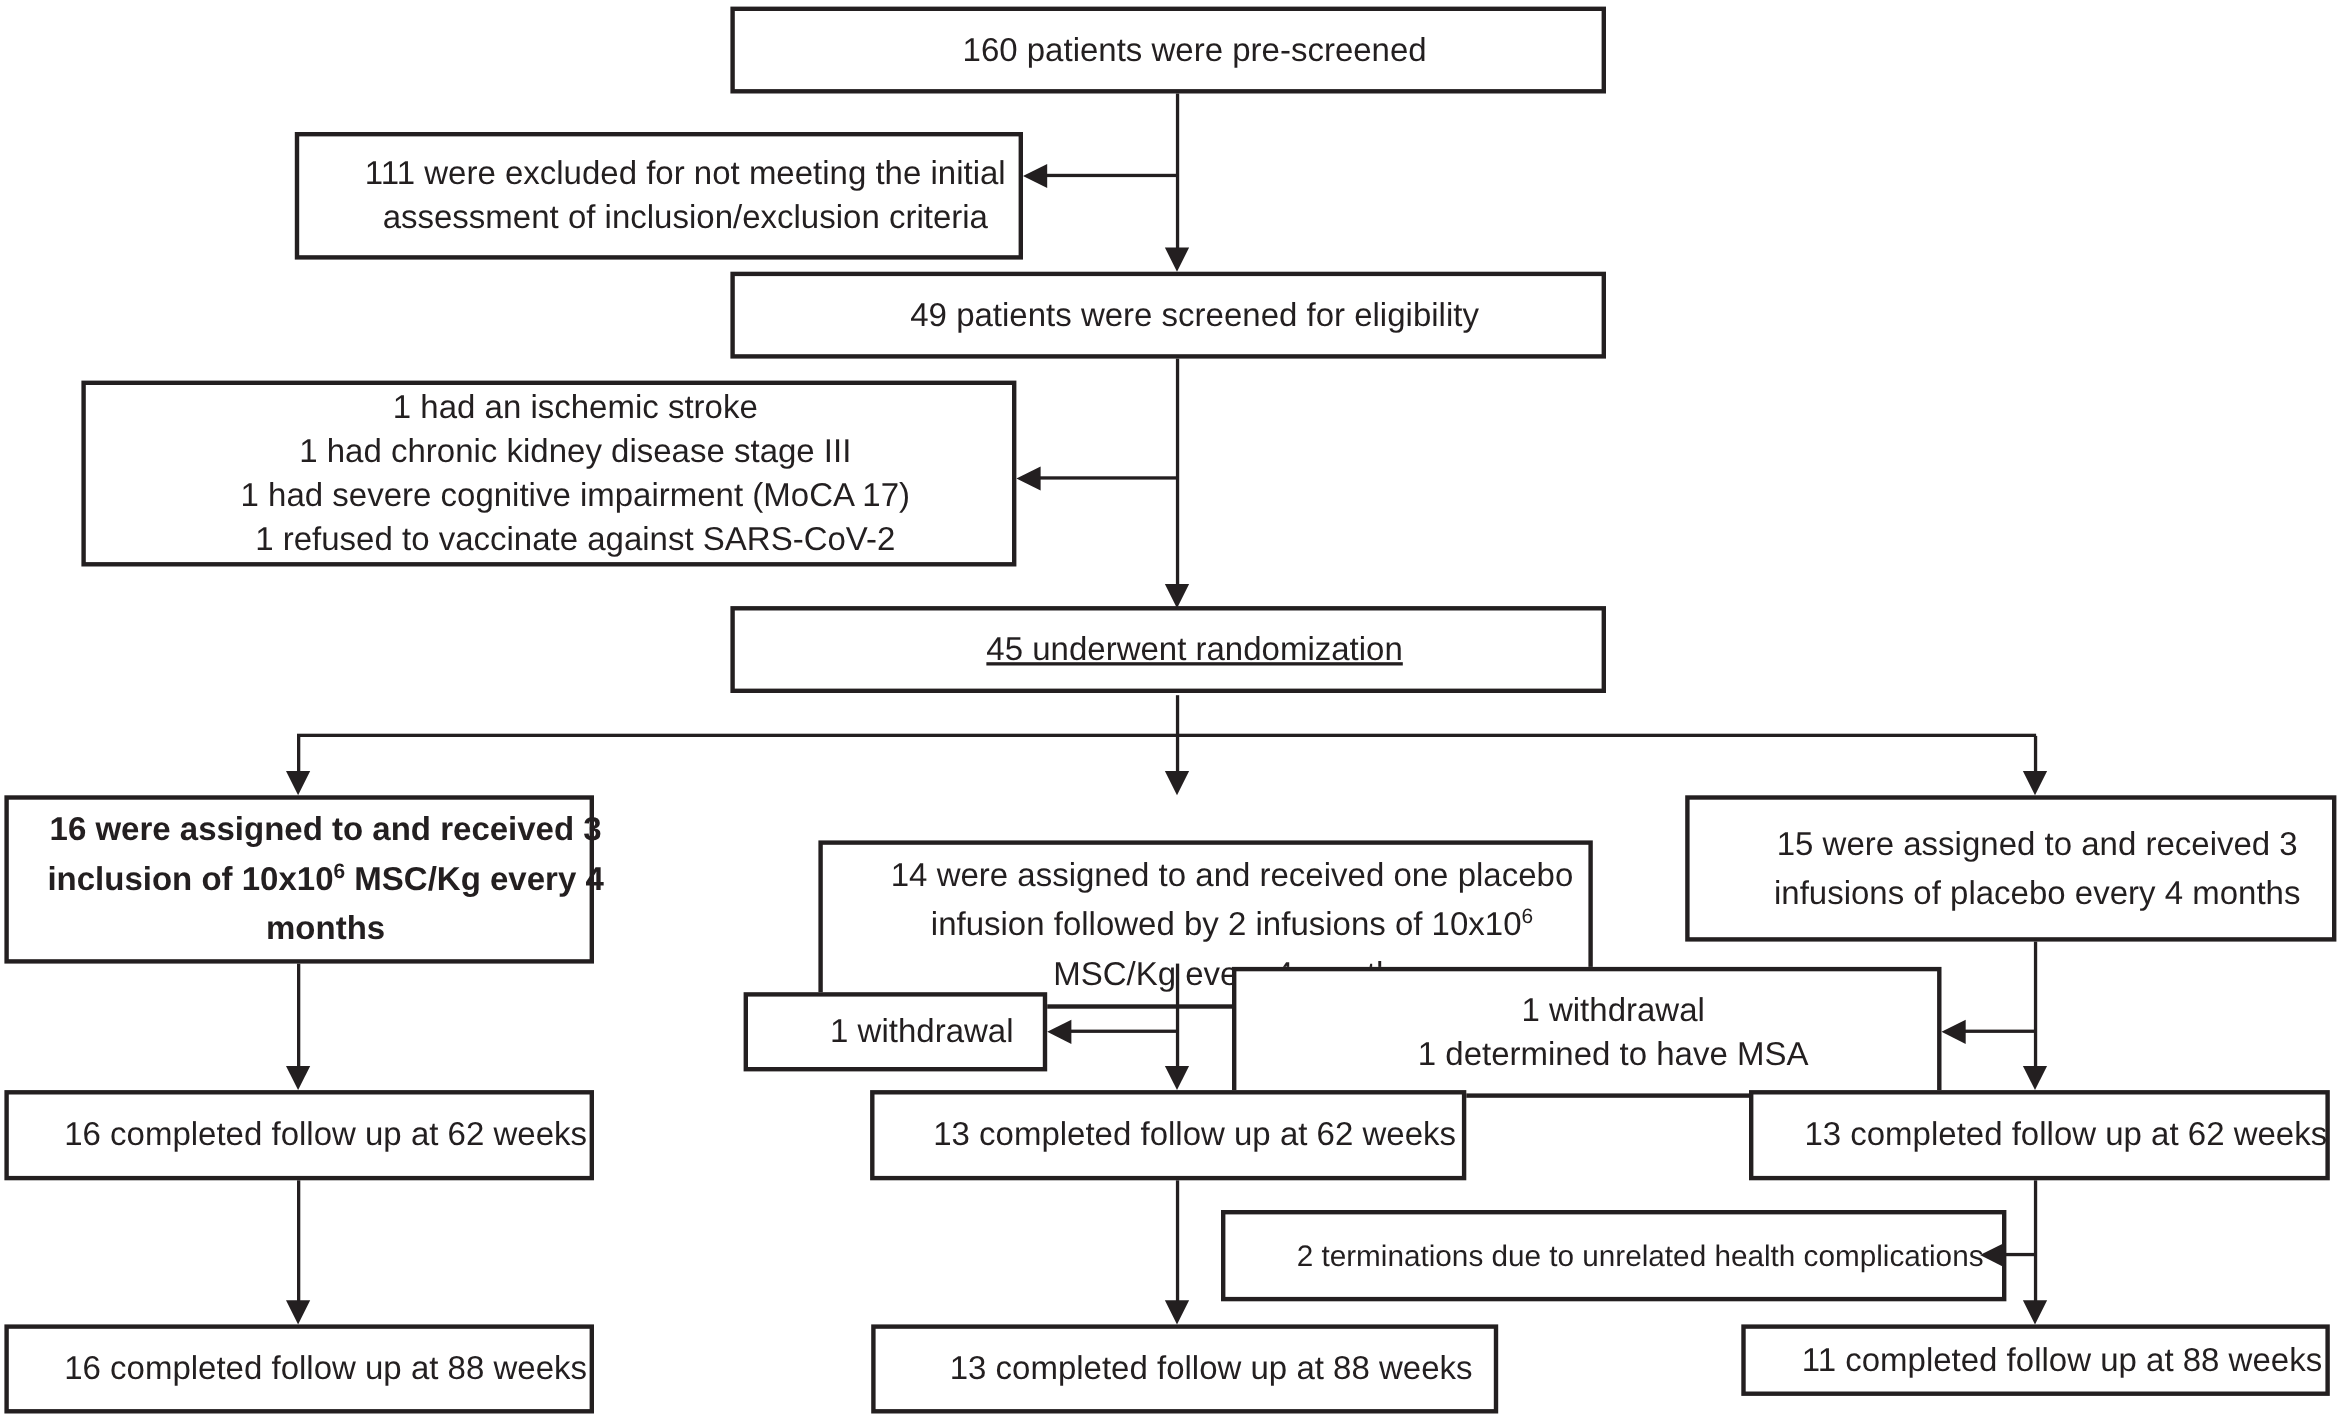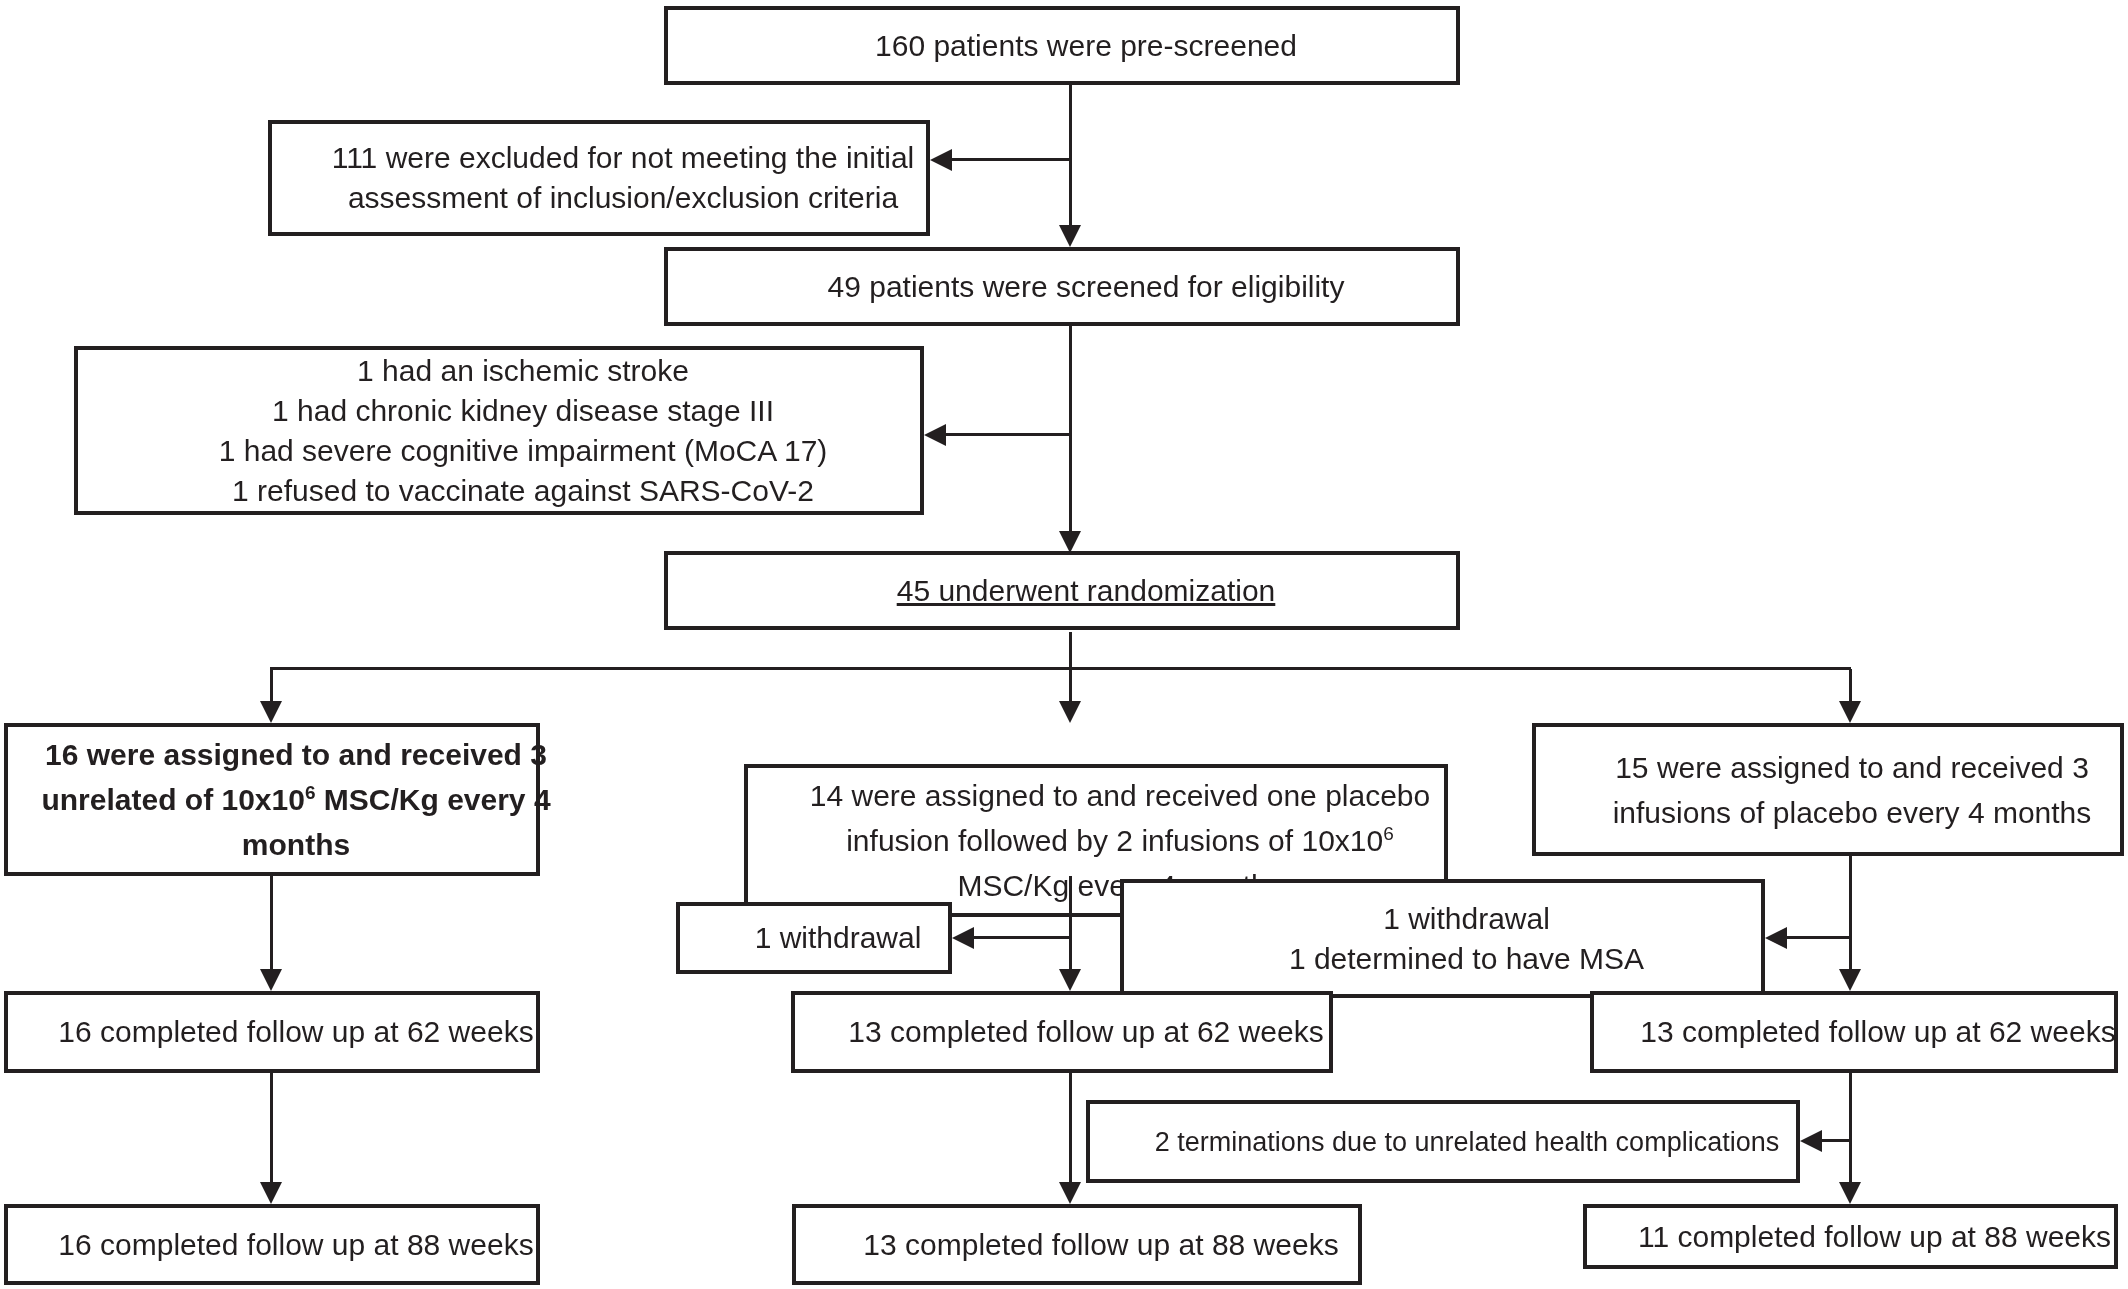--- a/index.html
+++ b/index.html
@@ -22,21 +22,21 @@
     background:var(--bg);
     display:flex;flex-direction:column;
     align-items:center;justify-content:center;
     text-align:center;
     font-size:30px;
     color:var(--ink);
     padding-left:48px;
   }
   .bl{display:block;line-height:40px;white-space:nowrap;}
   .arm .bl{line-height:45px;}
-  .small-text{font-size:27px;}
+  .small-text{font-size:27px;margin-left:24px;}
   sup{font-size:19px;line-height:0;vertical-align:11px;}
   .line{position:absolute;background:var(--ink);}
   .vline{width:3px;}
   .hline{height:3px;}
   .ah-down{
     position:absolute;width:0;height:0;
     border-left:11px solid transparent;
     border-right:11px solid transparent;
     border-top:22px solid var(--ink);
   }
@@ -71,21 +71,21 @@
     <span class="bl">1 had severe cognitive impairment (MoCA 17)</span>
     <span class="bl">1 refused to vaccinate against SARS-CoV-2</span>
   </div>
 
   <div class="box" style="left:664px;top:551px;width:796px;height:79px;text-decoration:underline;">
     <span class="bl">45 underwent randomization</span>
   </div>
 
   <div class="box arm" style="left:4px;top:723px;width:536px;height:153px;font-weight:bold;">
     <span class="bl">16 were assigned to and received 3</span>
-    <span class="bl"><span>unrelated of 10x10</span><sup>6</sup><span> MSC/Kg every 4</span></span>
+    <span class="bl"><span>inclusion of 10x10</span><sup>6</sup><span> MSC/Kg every 4</span></span>
     <span class="bl">months</span>
   </div>
 
   <div class="box arm" style="left:744px;top:764px;width:704px;height:153px;">
     <span class="bl">14 were assigned to and received one placebo</span>
     <span class="bl"><span>infusion followed by 2 infusions of 10x10</span><sup>6</sup></span>
     <span class="bl">MSC/Kg every 4 months</span>
   </div>
 
   <div class="box arm" style="left:1532px;top:723px;width:592px;height:133px;">

